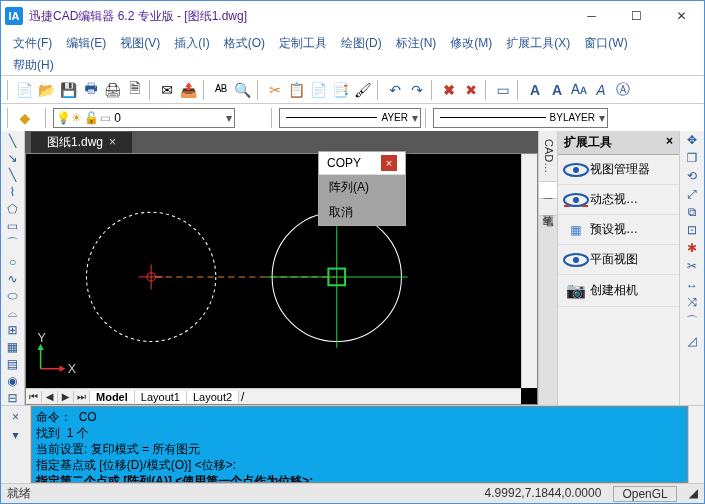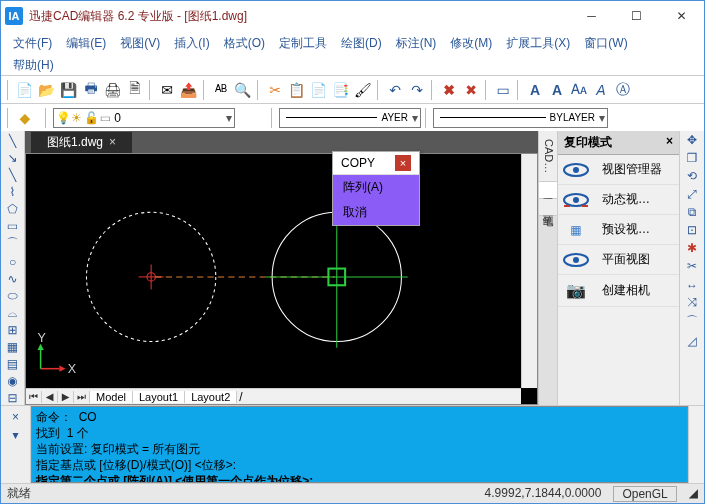--- a/index.html
+++ b/index.html
@@ -1,19 +1,19 @@
 <!DOCTYPE html>
 <html><head>
 <meta charset="utf-8">
 <style>
 *{box-sizing:border-box;margin:0;padding:0;font-family:"Microsoft YaHei",SimSun,sans-serif;font-size:12px;user-select:none}
 body{width:705px;height:504px;background:#fff;display:flex;flex-direction:column;border:1px solid #4a90d9;overflow:hidden}
 .titlebar{height:30px;background:#fff;display:flex;align-items:center;padding-left:4px}
 .app-icon{width:18px;height:18px;background:#1e88e5;color:#fff;display:flex;align-items:center;justify-content:center;font-size:11px;font-weight:bold;border-radius:2px;margin-right:6px}
-.title-text{flex:1;color:#7f1d1d}
+.title-text{flex:1;color:#4c1d95}
 .winbtn{width:45px;height:28px;display:flex;align-items:center;justify-content:center;color:#333}
 .menubar{height:24px;display:flex;align-items:center;padding:0 6px;gap:2px;color:#2b5797;flex-wrap:wrap}
 .menuitem{padding:2px 6px;white-space:nowrap}
 .menubar2{height:20px;padding:0 6px;color:#2b5797}
 .toolbar{height:28px;border-top:1px solid #ccc;display:flex;align-items:center;padding:0 4px;gap:2px}
 .tbtn{width:20px;height:20px;display:flex;align-items:center;justify-content:center;border:1px solid transparent;font-size:14px}
 .sep{width:4px;height:20px;border-left:1px solid #bbb;margin:0 2px}
 .dropdown{height:20px;border:1px solid #7a7a7a;background:#fff;display:flex;align-items:center;padding:0 2px;font-size:11px}
 .dropdown .arrow{margin-left:auto;padding-left:4px;color:#555}
 .main{flex:1;display:flex;overflow:hidden}
@@ -22,31 +22,31 @@
 .center{flex:1;display:flex;flex-direction:column;background:#f0f0f0}
 .doctab-row{height:22px;display:flex;align-items:center;background:#585858;padding-left:6px}
 .doctab{background:#2b2b2b;color:#fff;padding:2px 16px;display:flex;align-items:center;gap:6px;font-size:12px}
 .doctab .x{color:#ccc}
 .canvas-wrap{flex:1;position:relative;background:#000;border:1px solid #888;margin:0 0 0 0}
 .scroll-v{position:absolute;right:0;top:0;bottom:16px;width:16px;background:#f0f0f0;border-left:1px solid #ccc}
 .scroll-h{position:absolute;left:0;right:16px;bottom:0;height:16px;background:#f0f0f0;border-top:1px solid #ccc;display:flex;align-items:center}
 .scroll-h .nav{display:flex;gap:0}
 .scroll-h .nav span{width:16px;text-align:center;color:#333;font-size:10px;border-right:1px solid #ccc}
 .layout-tab{padding:0 6px;border-right:1px solid #ccc;background:#fff;font-size:11px}
-.ctxmenu{position:absolute;left:306px;top:-3px;background:#8b5cf6;border:1px solid #aaa;box-shadow:2px 2px 4px rgba(0,0,0,.3);z-index:10}
+.ctxmenu{position:absolute;left:292px;top:-3px;background:#a3a3a3;border:1px solid #aaa;box-shadow:2px 2px 4px rgba(0,0,0,.3);z-index:10}
 .ctxmenu .hdr{background:#fff;padding:3px 8px;display:flex;align-items:center;justify-content:space-between;gap:20px;border-bottom:1px solid #ddd}
 .ctxmenu .hdr .cx{width:16px;height:16px;background:#c0392b;color:#fff;display:flex;align-items:center;justify-content:center;font-size:11px}
 .ctxmenu .mi{padding:4px 14px 4px 10px}
 .rightpanel{display:flex}
 .vtabs{width:20px;background:#e0e0e0;border-left:1px solid #ccc;border-right:1px solid #ccc;display:flex;flex-direction:column}
 .vtab{flex:0 0 auto;writing-mode:vertical-rl;padding:8px 2px;font-size:11px;border-bottom:1px solid #ccc;text-align:center;color:#333;background:#eee}
 .vtab.active{background:#fff}
 .toolpanel{width:122px;background:#f0f0f0;border-right:1px solid #ccc;display:flex;flex-direction:column}
 .toolpanel .hdr{background:#d8d8d8;padding:3px 6px;font-weight:bold;border-bottom:1px solid #aaa;display:flex;justify-content:space-between}
-.toolpanel .item{display:flex;align-items:center;gap:12px;padding:6px 4px;border-bottom:1px solid #e0e0e0}
+.toolpanel .item{display:flex;align-items:center;gap:0;padding:6px 4px;border-bottom:1px solid #e0e0e0}
 .eye{width:28px;height:16px;position:relative}
 .righttools{width:24px;background:#f0f0f0;display:flex;flex-direction:column;align-items:center;padding-top:2px;gap:4px}
 .cmdpanel{height:78px;border-top:1px solid #ccc;display:flex}
 .cmdpanel .handle{width:30px;background:#eee;border-right:1px solid #ccc;display:flex;flex-direction:column;align-items:center;padding-top:4px;gap:4px;color:#2b5797}
 .cmdpanel .txt{flex:1;background:#0ea5e9;border:1px solid #888;padding:2px 4px;font-family:SimSun,monospace;font-size:13px;line-height:16px;overflow:hidden;white-space:pre-wrap}
 .statusbar{height:20px;background:#e8e8e8;border-top:1px solid #ccc;display:flex;align-items:center;padding:0 6px;font-size:11px;color:#333}
 .statusbar .r{margin-left:auto;display:flex;gap:12px}
 svg{display:block}
 </style>
 </head>
@@ -203,37 +203,37 @@
       </div>
 
       <div class="scroll-v"></div>
       <div class="scroll-h">
         <div class="nav">
           <span>⏮</span>
           <span>◀</span>
           <span>▶</span>
           <span>⏭</span>
         </div>
-        <div class="layout-tab" style="font-weight:normal">Model</div>
+        <div class="layout-tab" style="font-weight:bold">Model</div>
         <div class="layout-tab">Layout1</div>
         <div class="layout-tab">Layout2</div>
         <span style="margin-left:2px">/</span>
       </div>
     </div>
   </div>
 
   <div class="rightpanel">
     <div class="vtabs">
       <div class="vtab">CAD…</div>
       <div class="vtab active">工具选项板</div>
       <div class="vtab">画笔</div>
     </div>
     <div class="toolpanel">
       <div class="hdr">
-        <span>复印模式</span>
+        <span>扩展工具</span>
         <span>×</span>
       </div>
       <div class="item">
         <svg class="eye" viewBox="0 0 28 16">
             <ellipse cx="14" cy="8" rx="12" ry="6" fill="none" stroke="#1e5aa8" stroke-width="2"></ellipse>
             <circle cx="14" cy="8" r="3" fill="#1e5aa8"></circle>
           </svg>
         <span>视图管理器</span>
       </div>
       <div class="item">

